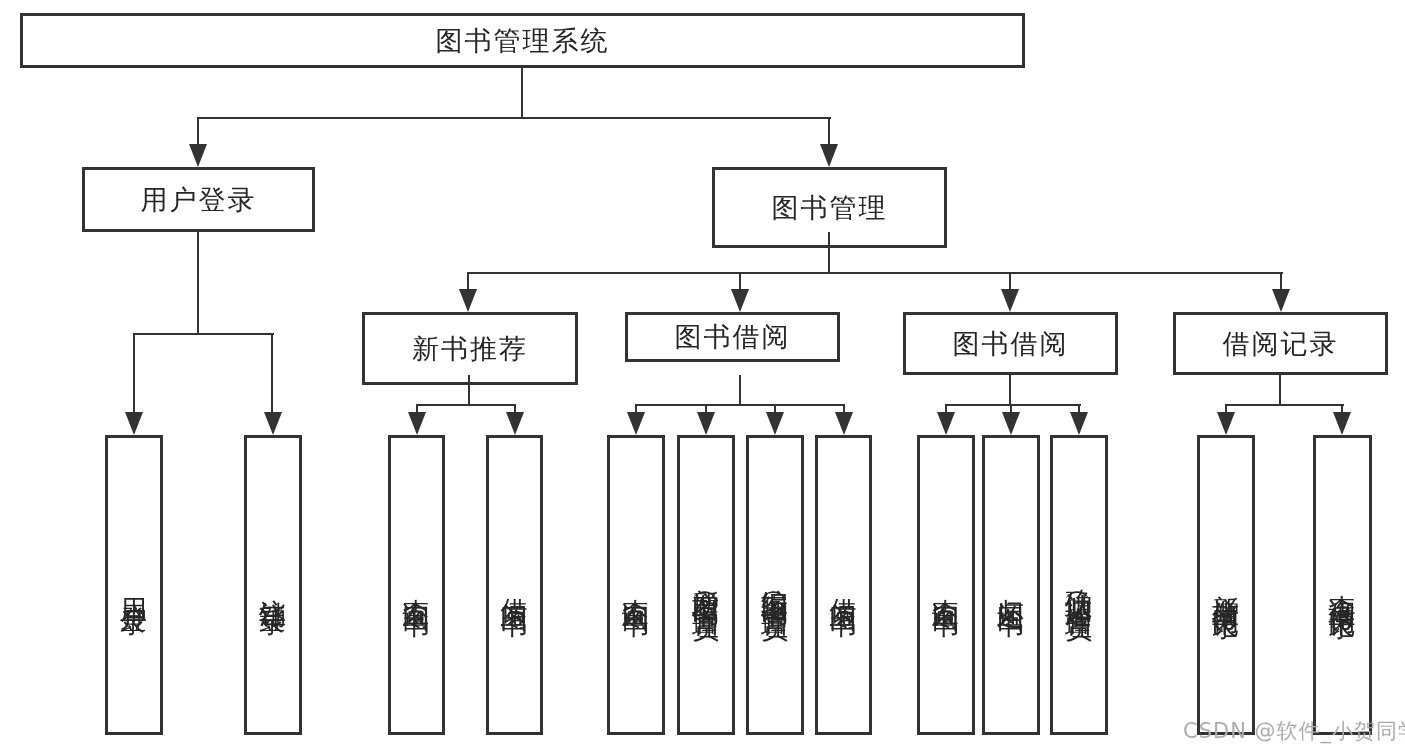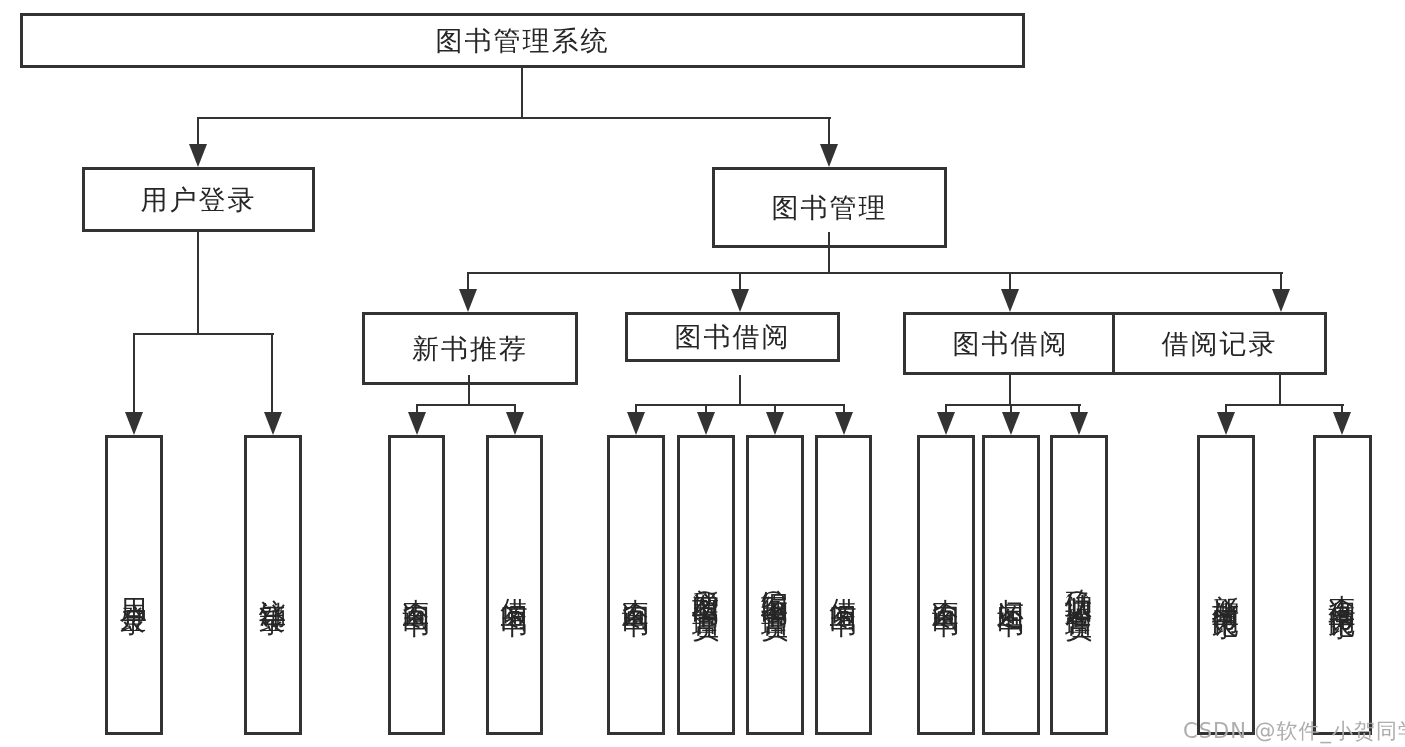--- a/index.html
+++ b/index.html
@@ -100,21 +100,21 @@
 
   <div class="box hbox" style="left:362px;top:312px;width:216px;height:73px">
     <span class="label">新书推荐</span>
   </div>
   <div class="box hbox" style="left:625px;top:312px;width:215px;height:50px">
     <span class="label">图书借阅</span>
   </div>
   <div class="box hbox" style="left:903px;top:312px;width:215px;height:63px">
     <span class="label">图书借阅</span>
   </div>
-  <div class="box hbox" style="left:1112px;top:312px;width:215px;height:63px">
+  <div class="box hbox" style="left:1173px;top:312px;width:215px;height:63px">
     <span class="label">借阅记录</span>
   </div>
 
   <div class="line" style="left:468px;top:375px;width:2px;height:31px"></div>
   <div class="line" style="left:416px;top:404px;width:100px;height:2px"></div>
   <div class="line" style="left:416px;top:404px;width:2px;height:10px"></div>
   <div class="line" style="left:514px;top:404px;width:2px;height:10px"></div>
   <div class="arrow" style="left:408px;top:412px"></div>
   <div class="arrow" style="left:506px;top:412px"></div>
 

